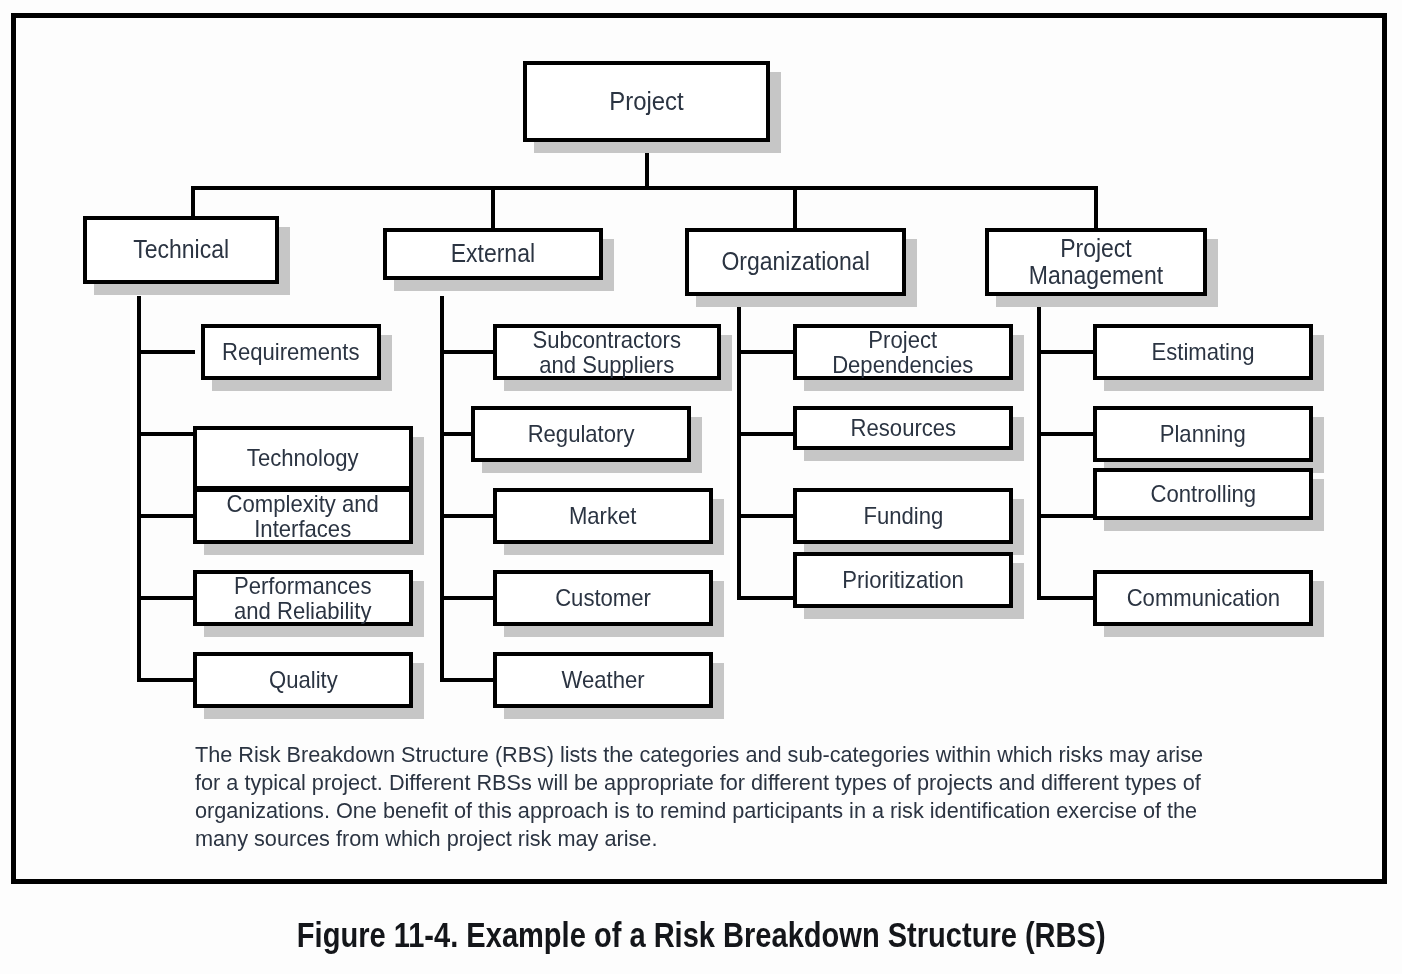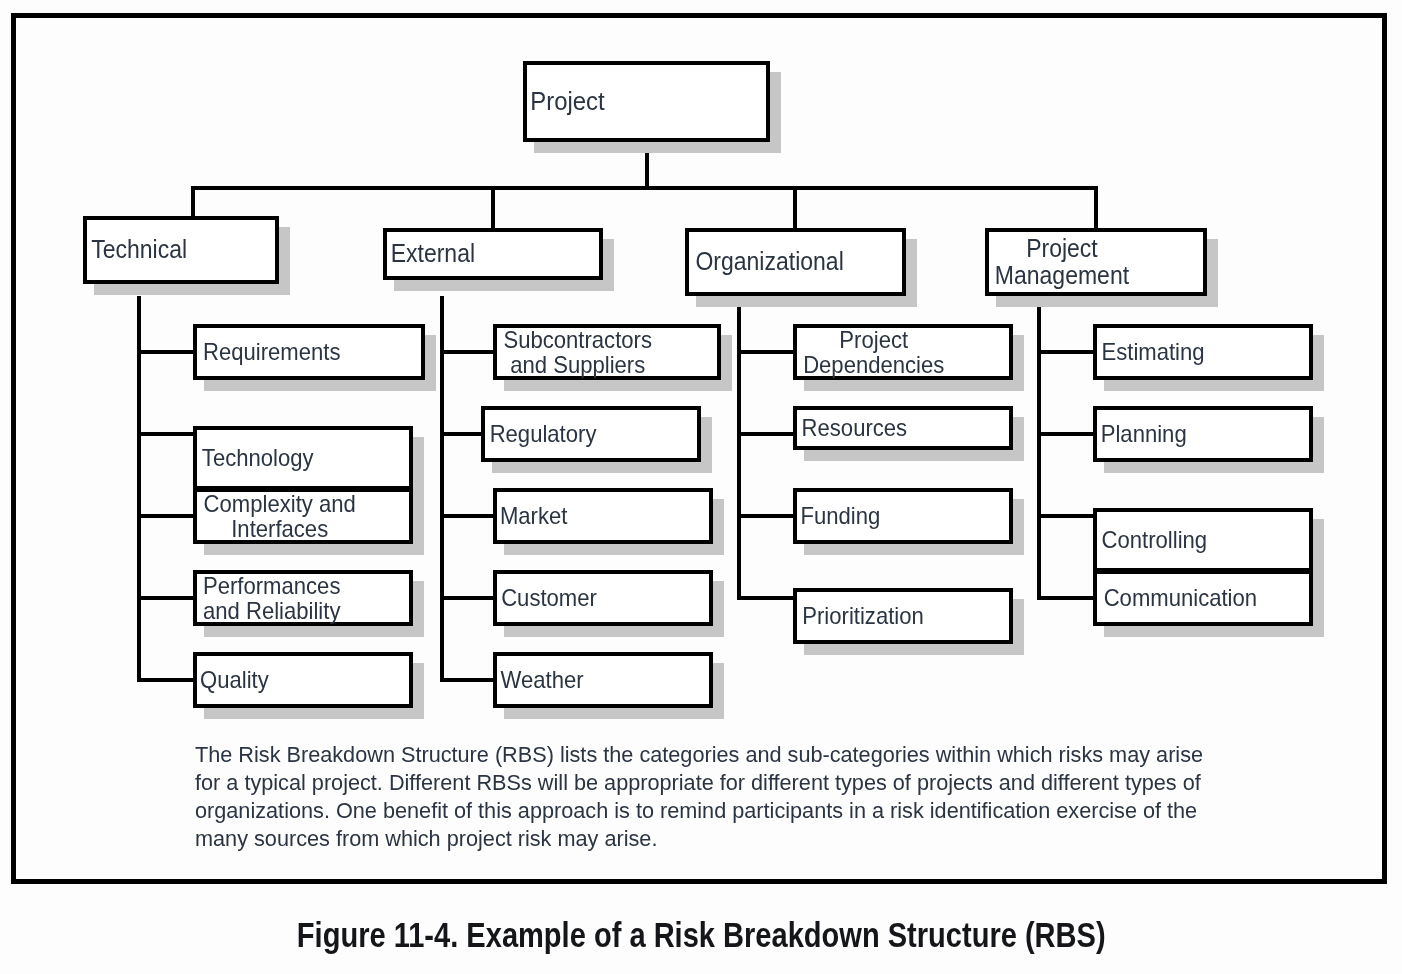--- a/index.html
+++ b/index.html
@@ -9,21 +9,21 @@
     -webkit-font-smoothing:antialiased;
   }
   .frame{
     position:absolute;left:11px;top:13px;width:1376px;height:871px;
     box-sizing:border-box;border:5px solid var(--line,#000);background:transparent;
   }
   .box{
     position:absolute;box-sizing:border-box;background:#fff;
     border:4px solid var(--line,#000);
     box-shadow:11px 11px 0 0 var(--shadow,#c6c6c6);
-    display:flex;align-items:center;justify-content:flex-start;text-align:center;
+    display:flex;align-items:center;justify-content:center;text-align:center;
   }
   .lbl{
     color:var(--text,#2b3442);white-space:pre-line;line-height:1.1;
     transform:scaleX(0.92);transform-origin:50% 50%;
   }
   .root .lbl{font-size:26px;}
   .cat .lbl{font-size:25px;}
   .child .lbl{font-size:24px;line-height:1.05;}
   .line{position:absolute;background:var(--line,#000);}
   .caption{
@@ -91,21 +91,21 @@
     <span class="lbl">External</span>
   </div>
   <div class="box cat" style="left:685px;top:228px;width:221px;height:68px">
     <span class="lbl">Organizational</span>
   </div>
   <div class="box cat" style="left:985px;top:228px;width:222px;height:68px">
     <span class="lbl">Project
 Management</span>
   </div>
 
-  <div class="box child" style="left:193px;top:324px;width:232px;height:56px">
+  <div class="box child" style="left:201px;top:324px;width:180px;height:56px">
     <span class="lbl">Requirements</span>
   </div>
   <div class="box child" style="left:193px;top:426px;width:220px;height:64px">
     <span class="lbl">Technology</span>
   </div>
   <div class="box child" style="left:193px;top:488px;width:220px;height:56px">
     <span class="lbl">Complexity and
 Interfaces</span>
   </div>
   <div class="box child" style="left:193px;top:570px;width:220px;height:56px">
@@ -113,21 +113,21 @@
 and Reliability</span>
   </div>
   <div class="box child" style="left:193px;top:652px;width:220px;height:56px">
     <span class="lbl">Quality</span>
   </div>
 
   <div class="box child" style="left:493px;top:324px;width:228px;height:56px">
     <span class="lbl">Subcontractors
 and Suppliers</span>
   </div>
-  <div class="box child" style="left:481px;top:406px;width:220px;height:56px">
+  <div class="box child" style="left:471px;top:406px;width:220px;height:56px">
     <span class="lbl">Regulatory</span>
   </div>
   <div class="box child" style="left:493px;top:488px;width:220px;height:56px">
     <span class="lbl">Market</span>
   </div>
   <div class="box child" style="left:493px;top:570px;width:220px;height:56px">
     <span class="lbl">Customer</span>
   </div>
   <div class="box child" style="left:493px;top:652px;width:220px;height:56px">
     <span class="lbl">Weather</span>
@@ -136,31 +136,31 @@
   <div class="box child" style="left:793px;top:324px;width:220px;height:56px">
     <span class="lbl">Project
 Dependencies</span>
   </div>
   <div class="box child" style="left:793px;top:406px;width:220px;height:44px">
     <span class="lbl">Resources</span>
   </div>
   <div class="box child" style="left:793px;top:488px;width:220px;height:56px">
     <span class="lbl">Funding</span>
   </div>
-  <div class="box child" style="left:793px;top:588px;width:220px;height:56px">
+  <div class="box child" style="left:793px;top:552px;width:220px;height:56px">
     <span class="lbl">Prioritization</span>
   </div>
 
   <div class="box child" style="left:1093px;top:324px;width:220px;height:56px">
     <span class="lbl">Estimating</span>
   </div>
   <div class="box child" style="left:1093px;top:406px;width:220px;height:56px">
     <span class="lbl">Planning</span>
   </div>
-  <div class="box child" style="left:1093px;top:508px;width:220px;height:64px">
+  <div class="box child" style="left:1093px;top:468px;width:220px;height:52px">
     <span class="lbl">Controlling</span>
   </div>
   <div class="box child" style="left:1093px;top:570px;width:220px;height:56px">
     <span class="lbl">Communication</span>
   </div>
 
   <div class="caption">
     <div>The Risk Breakdown Structure (RBS) lists the categories and sub-categories within which risks may arise</div>
     <div>for a typical project. Different RBSs will be appropriate for different types of projects and different types of</div>
     <div>organizations. One benefit of this approach is to remind participants in a risk identification exercise of the</div>

